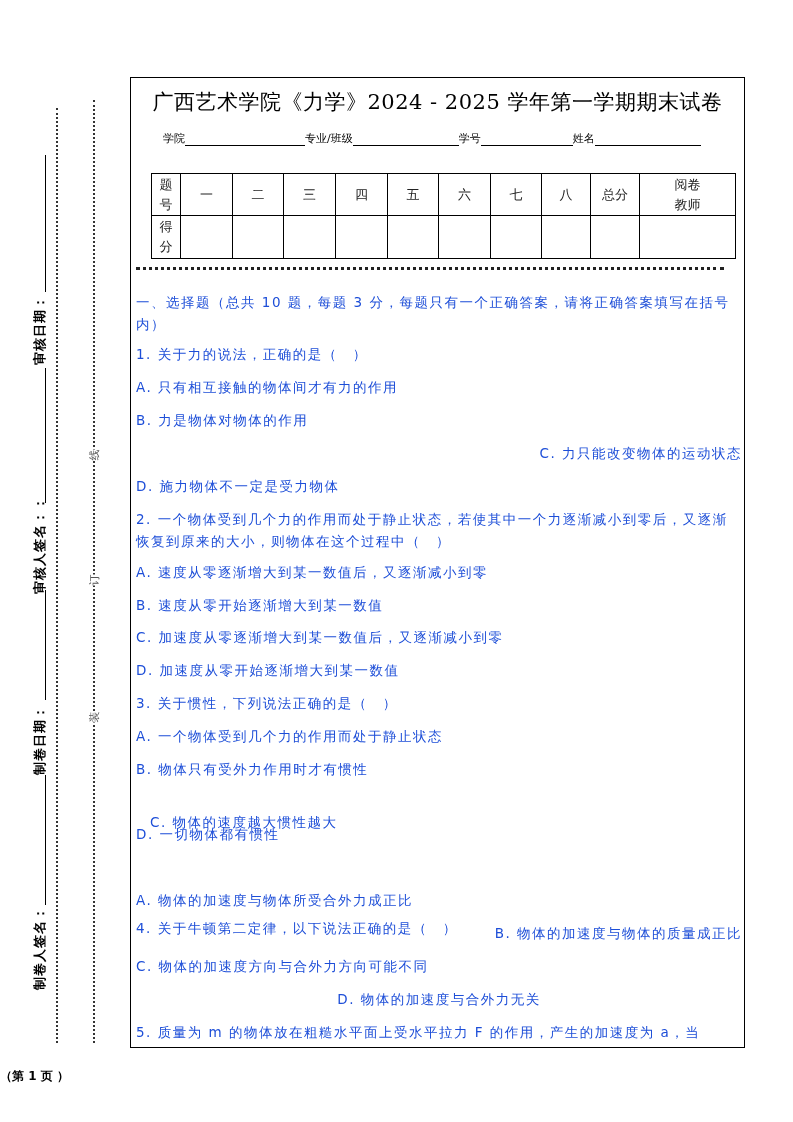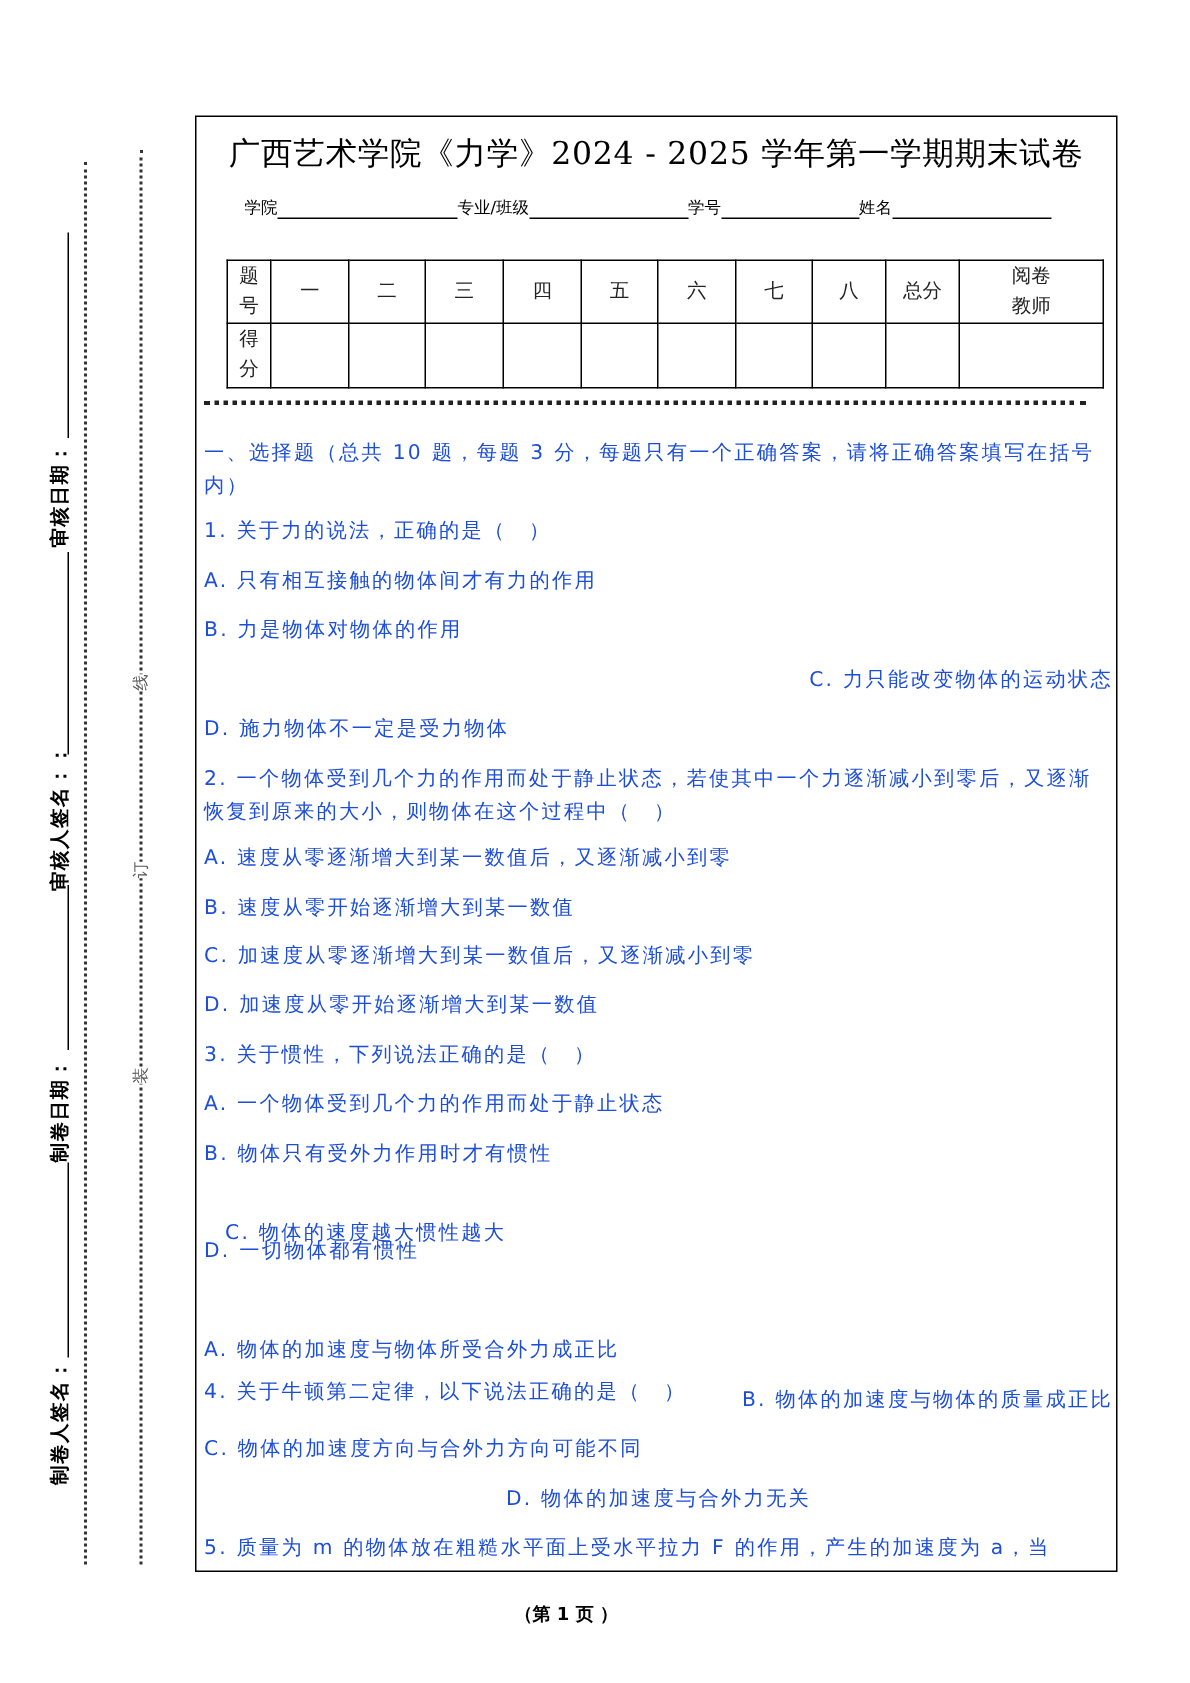--- a/index.html
+++ b/index.html
@@ -52,21 +52,21 @@
     border-top: 3px dotted #222;
   }
 
   .body-text {
     position: absolute; left: 136px; width: 606px;
     font-family: "DejaVu Sans", "Liberation Sans", sans-serif; font-size: 13.5px;
     letter-spacing: 1.5px; line-height: 22px; color: #1d4ed8;
   }
 
   .footer {
-    position: absolute; left: 0; width: 755px; top: 1068px; text-align: center;
+    position: absolute; left: 0; width: 755px; top: 1068px; text-align: left;
     font-weight: bold; font-size: 12px;
     font-family: "DejaVu Sans", "Liberation Sans", sans-serif;
   }
 </style>
 </head>
 <body>
 
 <div>
   <div class="dot-v" style="left:56px; top:108px; height:935px;"></div>
   <div class="dot-v" style="left:93px; top:100px; height:943px;"></div>

